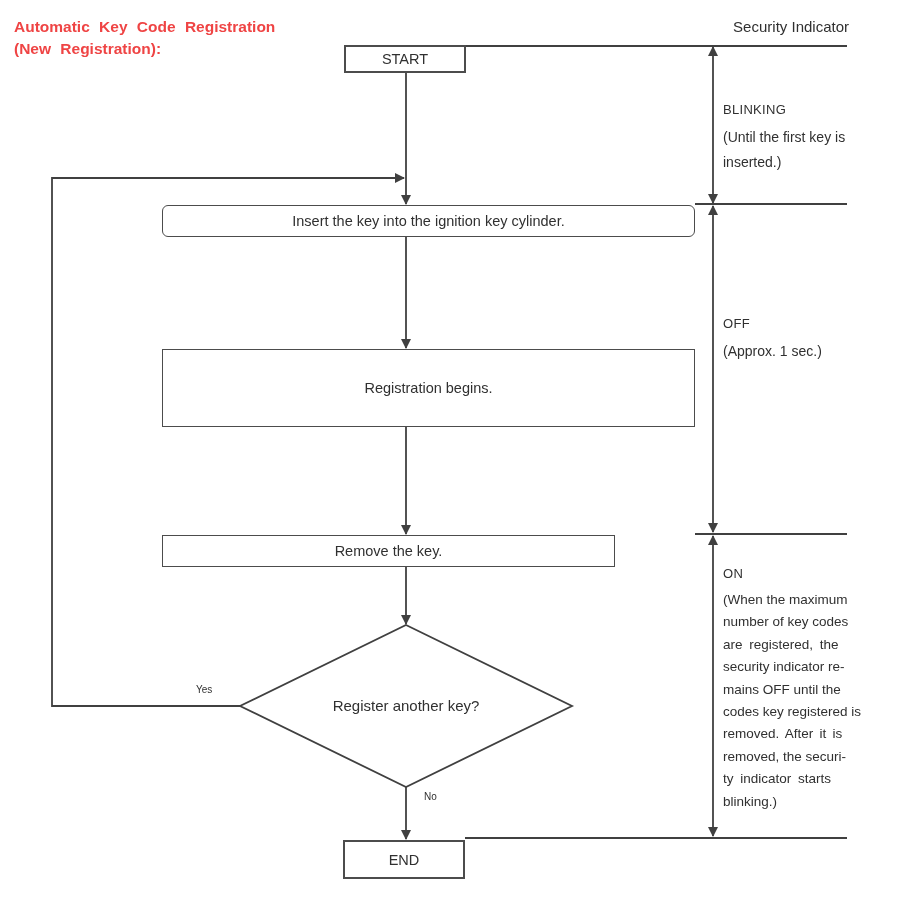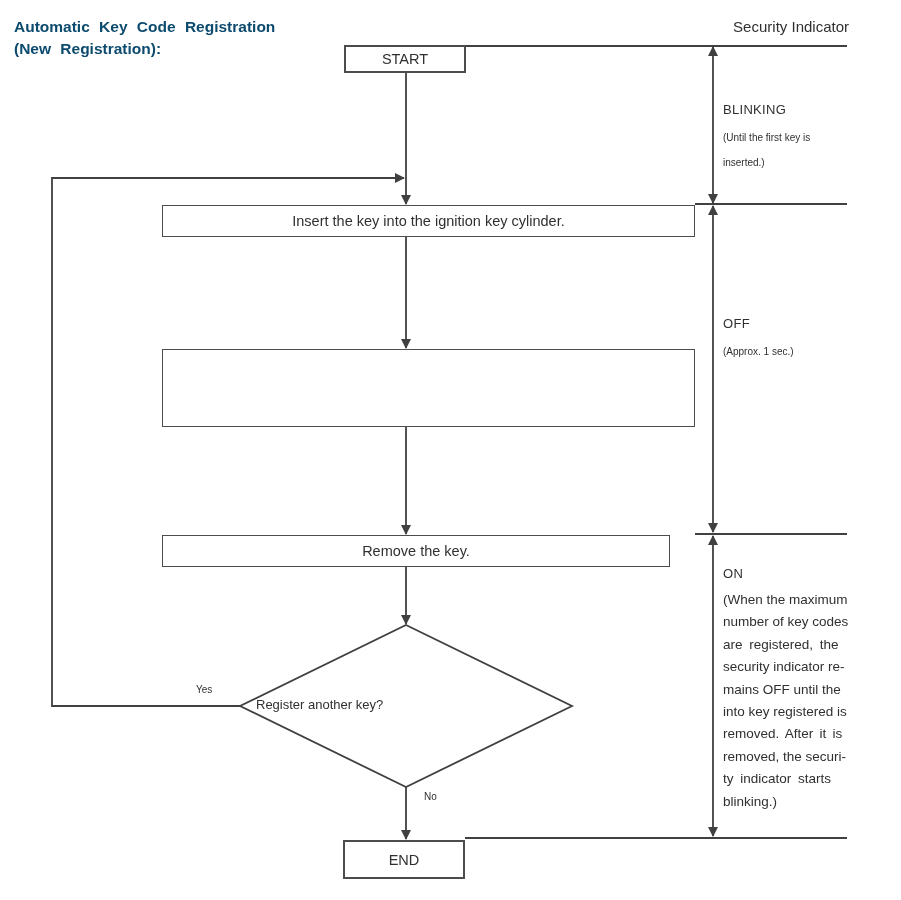--- a/index.html
+++ b/index.html
@@ -24,58 +24,58 @@
     stroke: var(--line-color);
     stroke-width: 1.8;
     fill: none;
   }
   svg.wires polygon.diamond { fill: var(--bg-color); }
   #arrowhead path { fill: var(--line-color); stroke: none; }
 
   .page-title {
     position: absolute; left: 14px; top: 16px;
     font-size: 15.5px; font-weight: bold; line-height: 22px;
-    word-spacing: 5px; color: #0c4a6e; white-space: nowrap;
+    word-spacing: 5px; color: #ef4444; white-space: nowrap;
   }
   .sec-heading {
     position: absolute; right: 52px; top: 18px;
     font-size: 15px; white-space: nowrap;
   }
 
   .node {
     position: absolute;
     border: 2px solid #4c4c4c;
     background: var(--bg-color);
     display: flex; align-items: center; justify-content: center;
     font-size: 14.5px;
   }
   .node.process { border-width: 1.6px; }
   .node .inner {
     width: 470px; text-align: center; line-height: 27px;
   }
   .node-start { left: 344px; top: 45px; width: 122px; height: 28px; }
-  .node-insert { left: 162px; top: 205px; width: 533px; height: 32px; }
+  .node-insert { left: 162px; top: 205px; width: 533px; height: 32px; border-radius: 6px; }
   .node-registration { left: 162px; top: 349px; width: 533px; height: 78px; }
-  .node-remove { left: 162px; top: 535px; width: 508px; height: 32px; }
+  .node-remove { left: 162px; top: 535px; width: 453px; height: 32px; }
   .node-end { left: 343px; top: 840px; width: 122px; height: 39px; }
 
   .decision-label {
     position: absolute; left: 256px; top: 697px; width: 300px;
-    text-align: left; font-size: 13px;
+    text-align: center; font-size: 15px;
   }
   .branch-label { position: absolute; font-size: 10px; white-space: nowrap; }
   .branch-yes { left: 196px; top: 684px; }
   .branch-no  { left: 424px; top: 791px; }
 
   .phase { position: absolute; left: 723px; width: 128px; }
   .phase-blinking { top: 102px; }
   .phase-off { top: 316px; }
   .phase-on { top: 566px; }
   .phase .state { font-size: 13px; margin-bottom: 8px; letter-spacing: 0.3px; }
-  .phase .note div { font-size: 10px; line-height: 25px; white-space: nowrap; }
+  .phase .note div { font-size: 14px; line-height: 25px; white-space: nowrap; }
   .phase-on .note div { font-size: 13.5px; line-height: 22.4px; }
   .phase-on .note div:nth-child(3) { word-spacing: 3px; }
   .phase-on .note div:nth-child(7) { word-spacing: 2.5px; }
   .phase-on .note div:nth-child(9) { word-spacing: 3px; }
 </style>
 </head>
 <body>
 
 <div class="canvas">
 
@@ -116,20 +116,21 @@
   <div class="node node-start">
     <span>START</span>
   </div>
 
   <div class="node process node-insert">
     <div class="inner">Insert the key into the ignition key cylinder.</div>
   </div>
 
   <div class="node process node-registration">
     <div class="inner">
+      <div>Registration begins.</div>
     </div>
   </div>
 
   <div class="node process node-remove">
     <div class="inner">Remove the key.</div>
   </div>
 
   <div class="decision-label">Register another key?</div>
 
   <div class="branch-label branch-yes">Yes</div>
@@ -155,21 +156,21 @@
   </div>
 
   <div class="phase phase-on">
     <div class="state">ON</div>
     <div class="note">
       <div>(When the maximum</div>
       <div>number of key codes</div>
       <div>are registered, the</div>
       <div>security indicator re-</div>
       <div>mains OFF until the</div>
-      <div>into key registered is</div>
+      <div>codes key registered is</div>
       <div>removed. After it is</div>
       <div>removed, the securi-</div>
       <div>ty indicator starts</div>
       <div>blinking.)</div>
     </div>
   </div>
 
 </div>
 
 </body></html>

